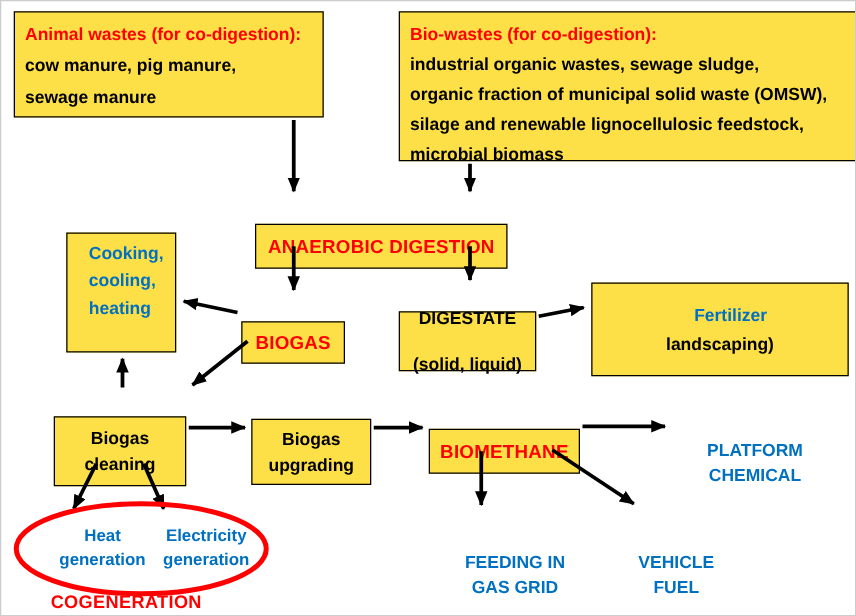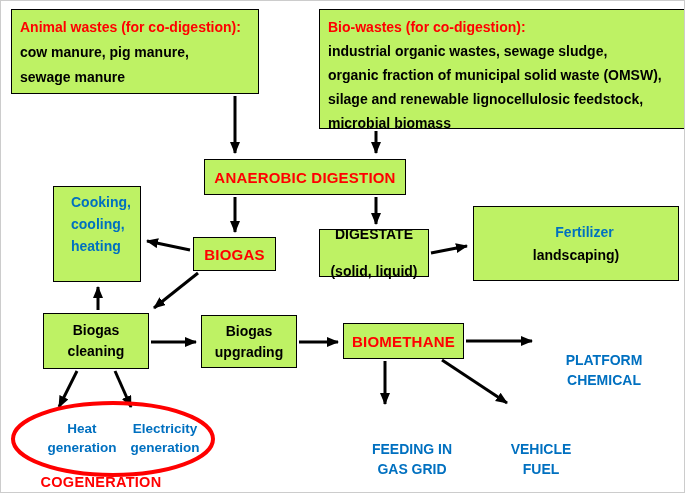--- a/index.html
+++ b/index.html
@@ -10,29 +10,29 @@
     border:1px solid #cccccc;
     box-sizing:border-box;
     font-family:"Liberation Sans", sans-serif;
     font-weight:bold;
     color:#000000;
     overflow:hidden;
   }
   .box {
     position:absolute;
     border:1.5px solid #000000;
-    background:#bef264;
+    background:#fde047;
     box-sizing:border-box;
     padding:5px 8px;
   }
   .box .t { white-space:nowrap; }
   .center {
     display:flex; flex-direction:column;
     align-items:center; justify-content:center;
-    text-align:center; padding:2px;
+    text-align:center; padding:2px;margin-top:20px;
   }
   .label { position:absolute; text-align:center; }
   .red   { color:#ff0000; }
   .blue  { color:#0070c0;padding-left:17px; }
   .fs14  { font-size:14px; line-height:25px; }
   .fs14t { font-size:14px; line-height:24px; }
   .mid   { font-size:14px; line-height:21px; }
   .big   { font-size:15px; letter-spacing:0.2px; }
   .lbl   { font-size:14px; line-height:19.5px;margin-top:28px; }
   .svg-layer {

